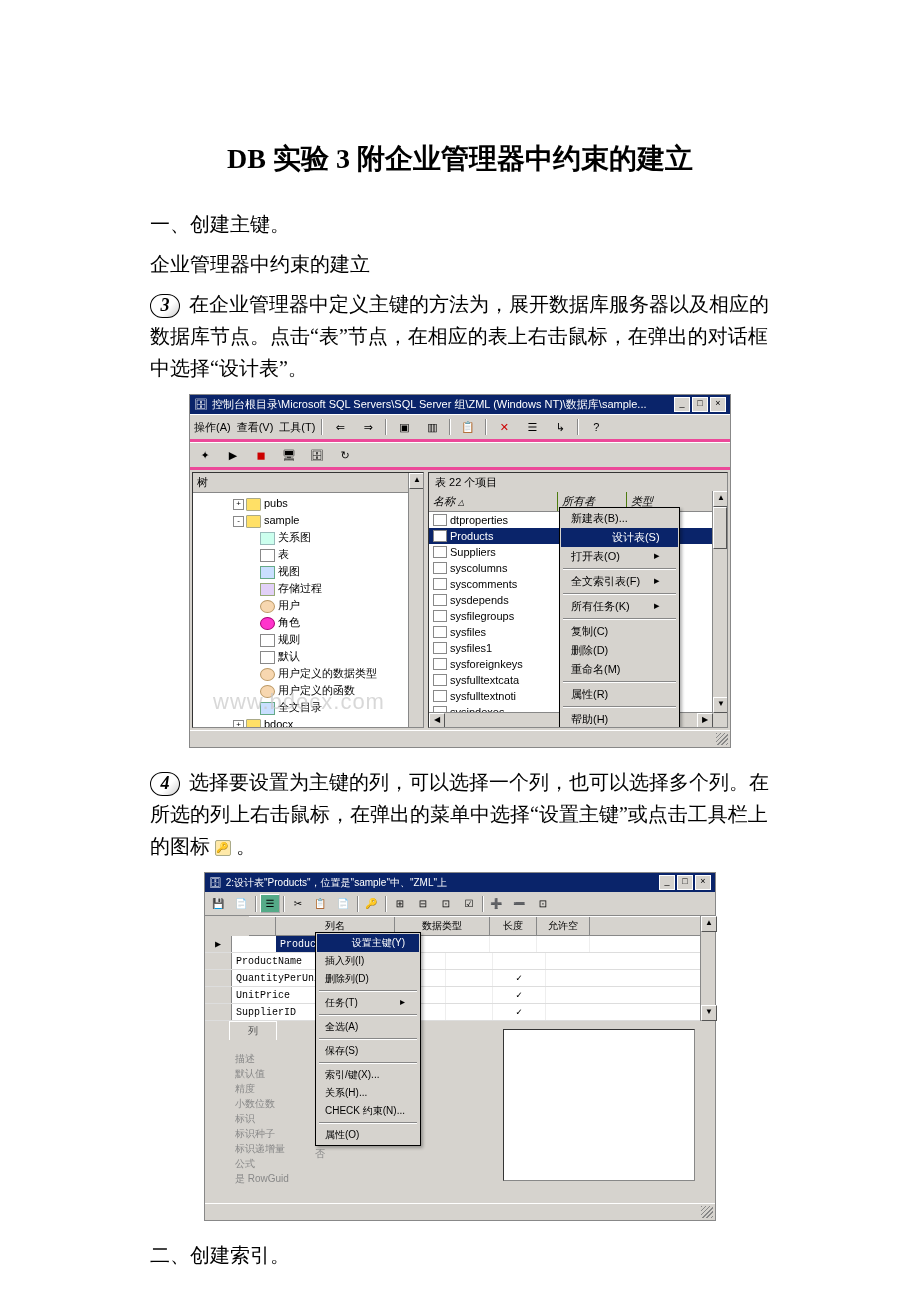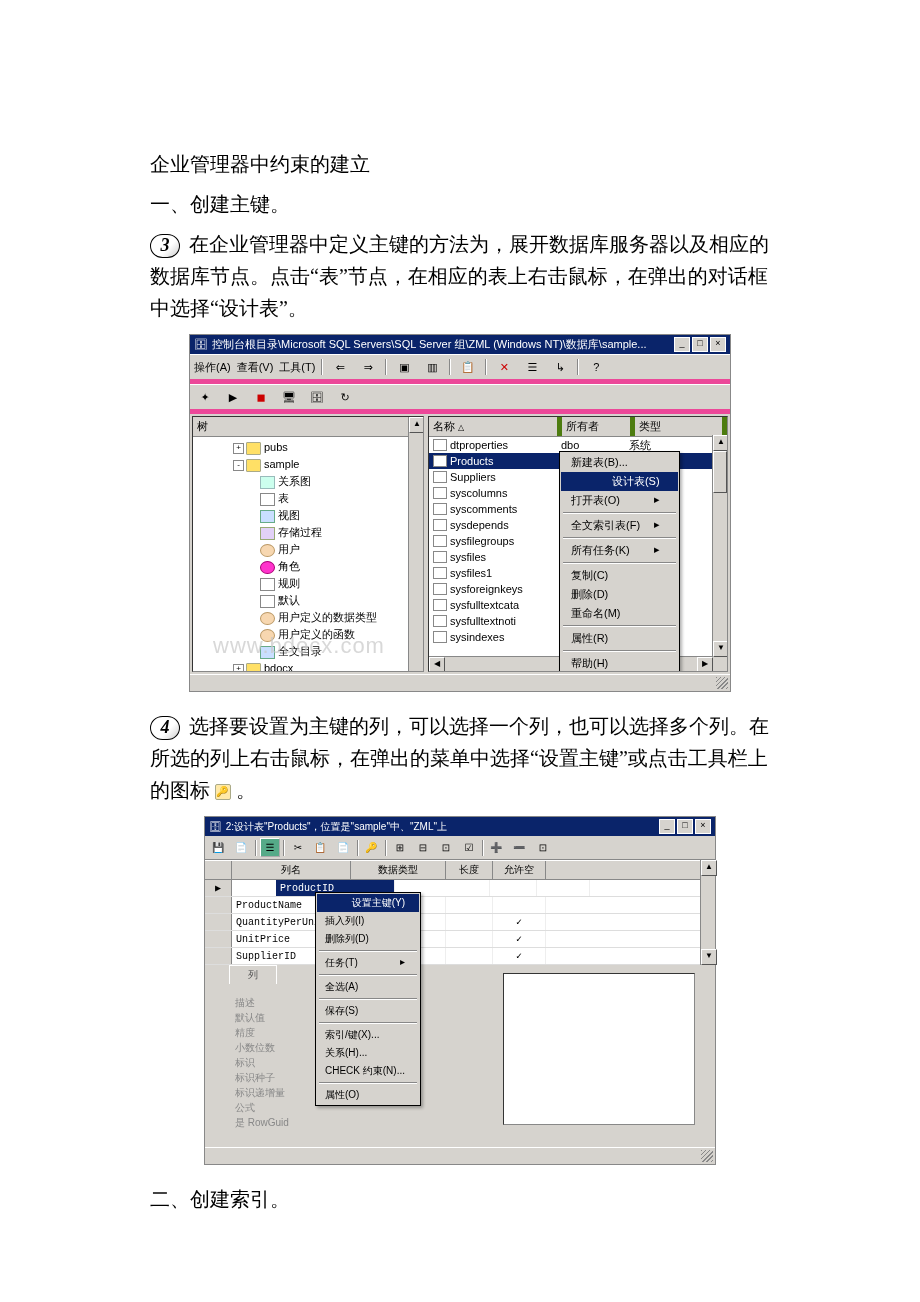--- a/index.html
+++ b/index.html
@@ -73,21 +73,21 @@
   }
   .titlebar .caption { display: flex; align-items: center; gap: 4px; overflow: hidden; white-space: nowrap;}
   .win-btns { display: flex; gap: 2px; }
   .win-btn {
     width: 14px; height: 13px; background: #d6d3ce;
     border: 1px solid #fff; font-size: 9px; line-height: 11px; text-align: center; color: #000;
   }
   .toolbar {
     background: #d6d3ce;
     border-top: 1px solid #fff;
-    border-bottom: 5px solid #ec4899;
+    border-bottom: 3px solid #ec4899;
     padding: 2px 4px;
     font-size: 11px;
     display: flex;
     align-items: center;
     gap: 6px;
   }
   .tb-btn {
     display: inline-flex; align-items: center; justify-content: center;
     width: 20px; height: 18px;
     border: 1px solid transparent;
@@ -121,21 +121,21 @@
     flex: 1;
     background: #fff;
     border: 1px inset #888;
     margin: 2px;
     font-size: 11px;
     position: relative;
     overflow: hidden;
   }
   .list-caption { background:#d6d3ce; padding: 2px 6px; font-size:11px;}
   .list-header { display:flex; background:#d6d3ce; border-bottom:1px solid #888; font-size:11px;}
-  .list-header > div { padding: 2px 4px; border-right:5px solid #4d7c0f; }
+  .list-header > div { padding: 2px 4px; border-right:1px solid #4d7c0f;font-style:italic; }
   .col-name { width: 120px; }
   .col-owner { width: 60px; }
   .col-type { flex:1; }
   .list-rows { position: relative; }
   .list-row { display:flex; font-size:11px; height:16px; align-items:center;}
   .list-row > div { padding: 0 4px; overflow:hidden; white-space:nowrap; }
   .list-row .col-name { width:120px; display:flex; align-items:center; gap:3px;}
   .list-row .col-owner { width:60px; }
   .list-row .col-type { flex:1; }
   .row-selected { background: #0a246a; color:#fff; }
@@ -165,21 +165,21 @@
   }
 
   
   .ss2 { width: 510px; }
   .ss2 .titlebar { font-size: 10px; }
   .ss2-toolbar {
     background:#d6d3ce; padding:2px 4px; border-bottom:1px solid #888;
     display:flex; gap:3px; align-items:center;
   }
   .ss2-tb-btn { width:18px; height:17px; border:1px solid transparent; display:flex; align-items:center; justify-content:center; font-size:10px;}
-  .grid-head { display:flex; background:#d6d3ce; font-size:10px; border-top:1px solid #fff; border-bottom:1px solid #888;}
+  .grid-head { display:flex; background:#d6d3ce; font-size:10px; border-top:1px solid #fff; border-bottom:1px solid #888;margin-left:44px;}
   .grid-head > div { padding:2px 4px; border-right:1px solid #888; text-align:center;}
   .gc-marker{width:18px;}
   .gc-name{ width:110px;}
   .gc-type{width:86px;}
   .gc-len{width:38px;}
   .gc-null{width:44px;}
   .grid-row { display:flex; font-size:10px; background:#fff; border-bottom:1px solid #ddd; height:16px; align-items:center; font-family: "Courier New", monospace;}
   .grid-row > div { padding:0 4px; border-right:1px solid #eee; height:100%; display:flex; align-items:center;}
   .grid-row .gc-marker{background:#d6d3ce; border-right:1px solid #888; justify-content:center;}
   .grid-row.sel .gc-name { background:#0a246a; color:#fff;margin-left:44px;}
@@ -193,24 +193,25 @@
   .props-area { background:#d6d3ce; padding: 8px 10px 4px 30px; font-size:10px; color:#555; position:relative;}
   .props-tab { position:absolute; left:24px; top:0; background:#d6d3ce; border:1px solid #fff; border-bottom:none; padding:2px 18px; font-size:10px;}
   .props-labels { line-height:15px; color:#888;}
   .props-box { position:absolute; right:20px; top:8px; width:190px; height:150px; background:#fff; border:1px inset #888;}
   .resize-grip { position:absolute; right:2px; bottom:2px; width:12px; height:12px; background: repeating-linear-gradient(135deg,#888 0 1px, transparent 1px 3px);}
 </style>
 </head>
 <body>
 
 <div class="page">
+  <h1>DB 实验 3 附企业管理器中约束的建立</h1>
+
+  <p class="para">一、创建主键。</p>
 
   <p class="para">企业管理器中约束的建立</p>
-
-  <p class="para">一、创建主键。</p>
 
   <p class="para">
     <span class="step-badge">3</span>
     <span>在企业管理器中定义主键的方法为，展开数据库服务器以及相应的数据库节点。点击“表”节点，在相应的表上右击鼠标，在弹出的对话框中选择“设计表”。</span>
   </p>
 
   <div class="screenshot ss1">
     <div class="titlebar">
       <div class="caption">
         <span>🗄</span>
@@ -267,20 +268,21 @@
             <div class="tree-item"><span class="tree-ind" style="width:52px;"></span><span style="display:inline-block;width:11px;"></span><span class="tree-icon ic-user"></span><span>用户定义的函数</span></div>
             <div class="tree-item"><span class="tree-ind" style="width:52px;"></span><span style="display:inline-block;width:11px;"></span><span class="tree-icon ic-view"></span><span>全文目录</span></div>
             <div class="tree-item"><span class="tree-ind" style="width:36px;"></span><span class="tree-box">+</span><span class="tree-icon ic-db"></span><span>bdocx</span></div>
           </div>
         <div class="scroll-v">
           <div class="scroll-btn">▲</div>
         </div>
         <div class="watermark">www.bdocx.com</div>
       </div>
       <div class="list-pane">
+        <div class="list-caption">表    22 个项目</div>
         <div class="list-header">
           <div class="col-name"><span>名称</span> <span style="font-size:8px;">△</span></div>
           <div class="col-owner">所有者</div>
           <div class="col-type">类型</div>
         </div>
         <div class="list-rows" id="list1">
             <div class="list-row">
               <div class="col-name">
                 <span class="tbl-icon"></span>
                 <span>dtproperties</span>
@@ -529,21 +531,21 @@
           <div class="grid-row">
             <div class="gc-marker"></div>
             <div class="gc-name">SupplierID</div>
             <div class="gc-type"></div>
             <div class="gc-len"></div>
             <div class="gc-null" style="justify-content:center;">
               <span class="check">✓</span>
             </div>
           </div>
         </div>
-      <div class="ctx2 context-menu" id="ctx2" style="left:110px; top:32px;">
+      <div class="ctx2 context-menu" id="ctx2" style="left:110px; top:16px;">
           <div class="ctx-item selected">
             <span>设置主键(Y)</span>
           </div>
           <div class="ctx-item">
             <span>插入列(I)</span>
           </div>
           <div class="ctx-item">
             <span>删除列(D)</span>
           </div>
           <div class="ctx-sep"></div>

